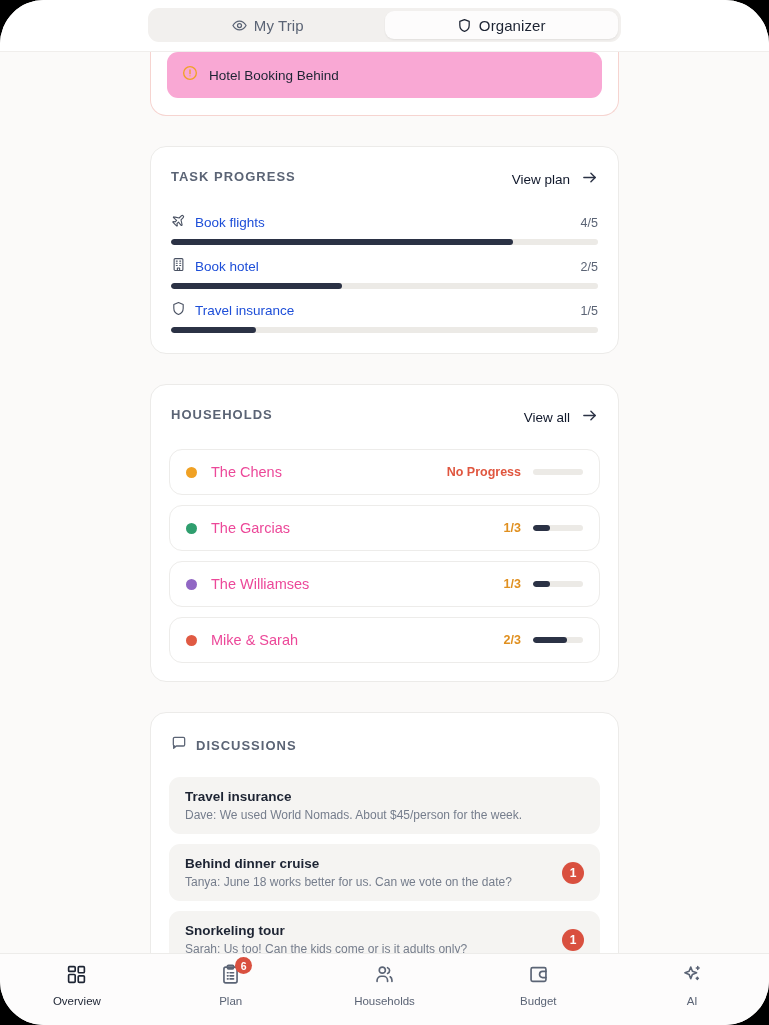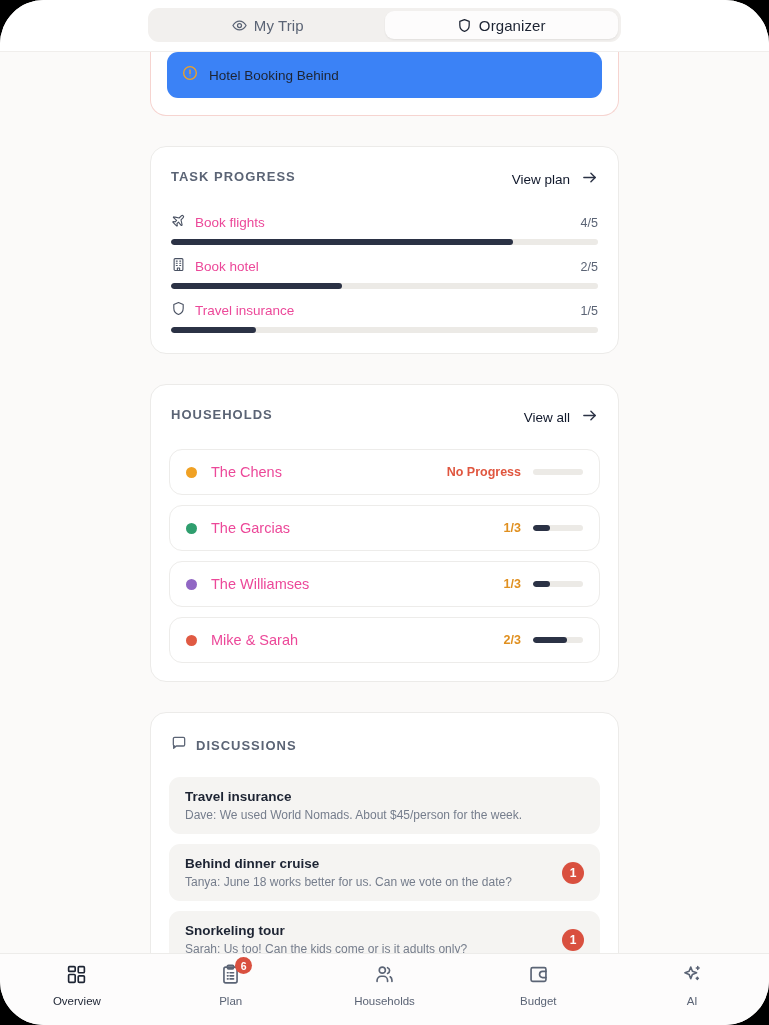--- a/index.html
+++ b/index.html
@@ -78,21 +78,21 @@
     border-top: none;
     margin-bottom: 30px;
     padding: 0 16px 17px 16px;
   }
 
   
   .alert-row {
     display: flex;
     align-items: center;
     gap: 11px;
-    background: #3b82f6;
+    background: #f9a8d4;
     border-radius: 11px;
     padding: 13px 15px;
   }
   .alert-row .alert-text {
     font-size: 13.5px;
     color: #1d2433;
   }
 
   
   .sec-head {
@@ -125,21 +125,21 @@
   .task-list { padding: 8px 20px 20px 20px; }
   .task-item { margin-top: 12px; }
   .task-row {
     display: flex;
     align-items: center;
     gap: 9px;
     margin-bottom: 7px;
   }
   .task-name {
     font-size: 13.5px;
-    color: #ec4899;
+    color: #1d4ed8;
     flex: 1 1 auto;
   }
   .task-count {
     font-size: 12.5px;
     color: #5b6475;
   }
   .bar-track {
     height: 6px;
     background: #eceae6;
     border-radius: 4px;

